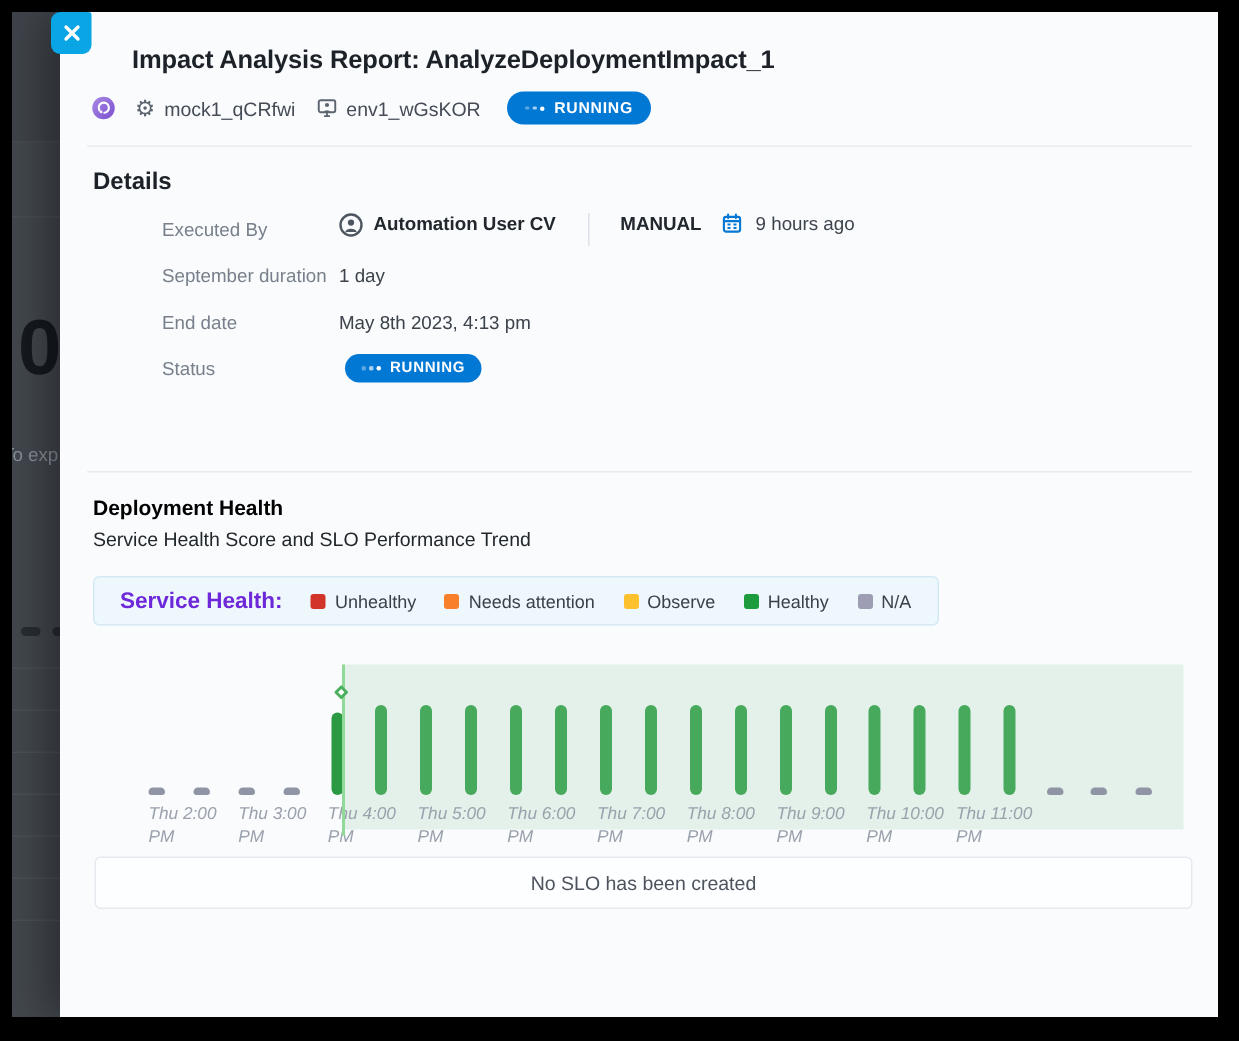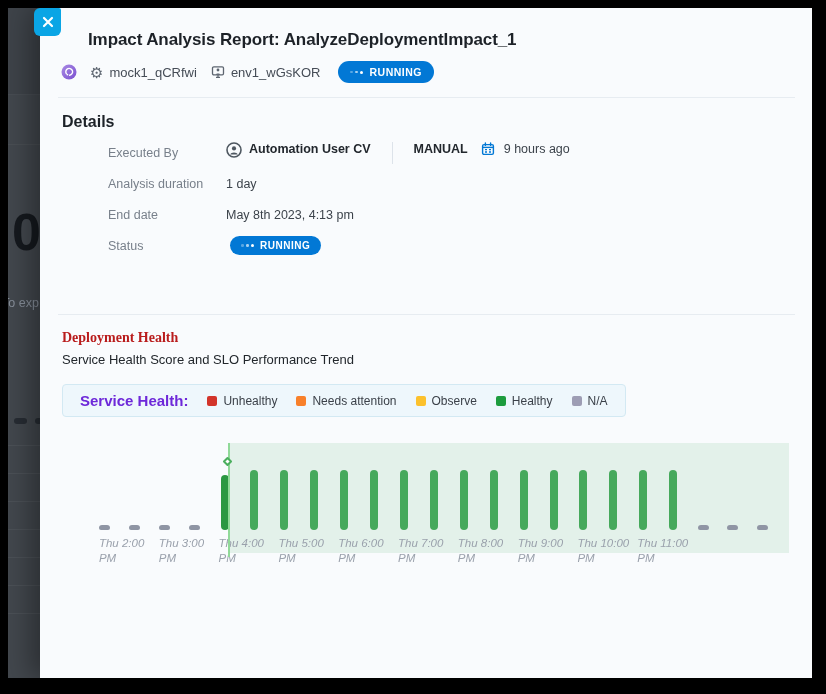--- a/index.html
+++ b/index.html
@@ -70,21 +70,21 @@
   .details-rows { position:absolute; left:29px; top:129px; right:20px; }
   .drow { height:31px; display:flex; align-items:center;margin-left:39px; }
   .drow .dlabel { width:118px; font-size:12.5px; color:#78808b; flex:none; }
   .drow .dvalue { font-size:12.5px; color:#3c434b; display:flex; align-items:flex-start; }
   .exec-val { display:flex; align-items:center; gap:7px; }
   .strong { font-weight:700; color:#22272d; font-size:12.5px; }
   .vsep { width:1px; height:22px; background:#dde3ea; margin:0 14px; }
   .cal { margin:0 2px 0 6px; display:inline-flex; }
 
   
-  .dh-heading { position:absolute; left:22px; top:322px; font-size:14px; font-weight:700; color:#b91c1c;font-family:Liberation Serif, serif; }
+  .dh-heading { position:absolute; left:22px; top:322px; font-size:14px; font-weight:700; color:#000000; }
   .dh-subtitle { position:absolute; left:22px; top:344px; font-size:13px; color:#22272c; }
   .legend {
     position:absolute; left:22px; top:376px; height:33px;
     display:inline-flex; align-items:center; gap:19px; padding:0 17px;
     background:#eef7fc; border:1px solid #d3e9f3; border-radius:4px;
   }
   .legend-title { font-size:15px; font-weight:700; color:#6d28d9; }
   .legend-item { display:inline-flex; align-items:center; gap:6px; font-size:12px; color:#3b4149; }
   .legend-swatch { width:10px; height:10px; border-radius:2px; display:inline-block; }
 
@@ -207,21 +207,21 @@
               <rect x="1.6" y="2.6" width="10.8" height="9.8" rx="1.4" fill="none" stroke="#0278d5" stroke-width="1.4"></rect>
               <path d="M1.6 5.4 L12.4 5.4" stroke="#0278d5" stroke-width="1.4"></path>
               <path d="M4.4 1 L4.4 3.4 M9.6 1 L9.6 3.4" stroke="#0278d5" stroke-width="1.4" stroke-linecap="round"></path>
               <path d="M4 7.6 h2 M8 7.6 h2 M4 10 h2 M8 10 h2" stroke="#0278d5" stroke-width="1.3"></path>
             </svg>
           </span>
           <span>9 hours ago</span>
         </span>
       </div>
       <div class="drow">
-        <span class="dlabel">Analysis duration</span>
+        <span class="dlabel">September duration</span>
         <span class="dvalue">1 day</span>
       </div>
       <div class="drow">
         <span class="dlabel">End date</span>
         <span class="dvalue">May 8th 2023, 4:13 pm</span>
       </div>
       <div class="drow">
         <span class="dlabel">Status</span>
         <span class="dvalue">
           <span class="badge small">
@@ -377,15 +377,18 @@
           </div>
           <div class="slot">
             <div class="bar na" style="background: rgb(143, 149, 164);"></div>
           </div>
           <div class="slot">
             <div class="bar na" style="background: rgb(143, 149, 164);"></div>
           </div>
         </div>
     </div>
 
+    <div class="slo-box">
+      <span>No SLO has been created</span>
+    </div>
 
   </div>
 </div>
 
 </body></html>

